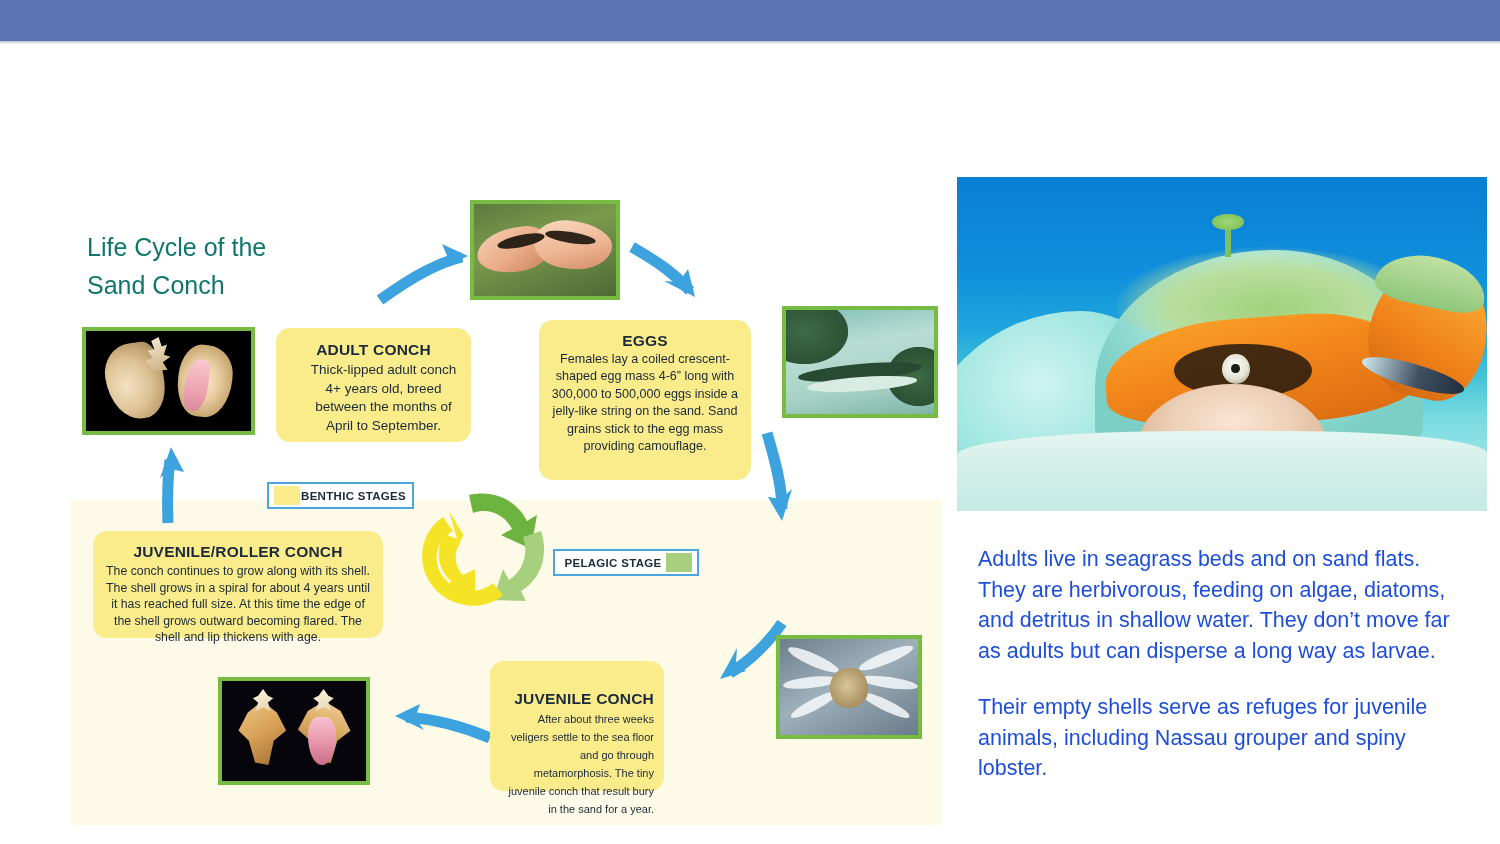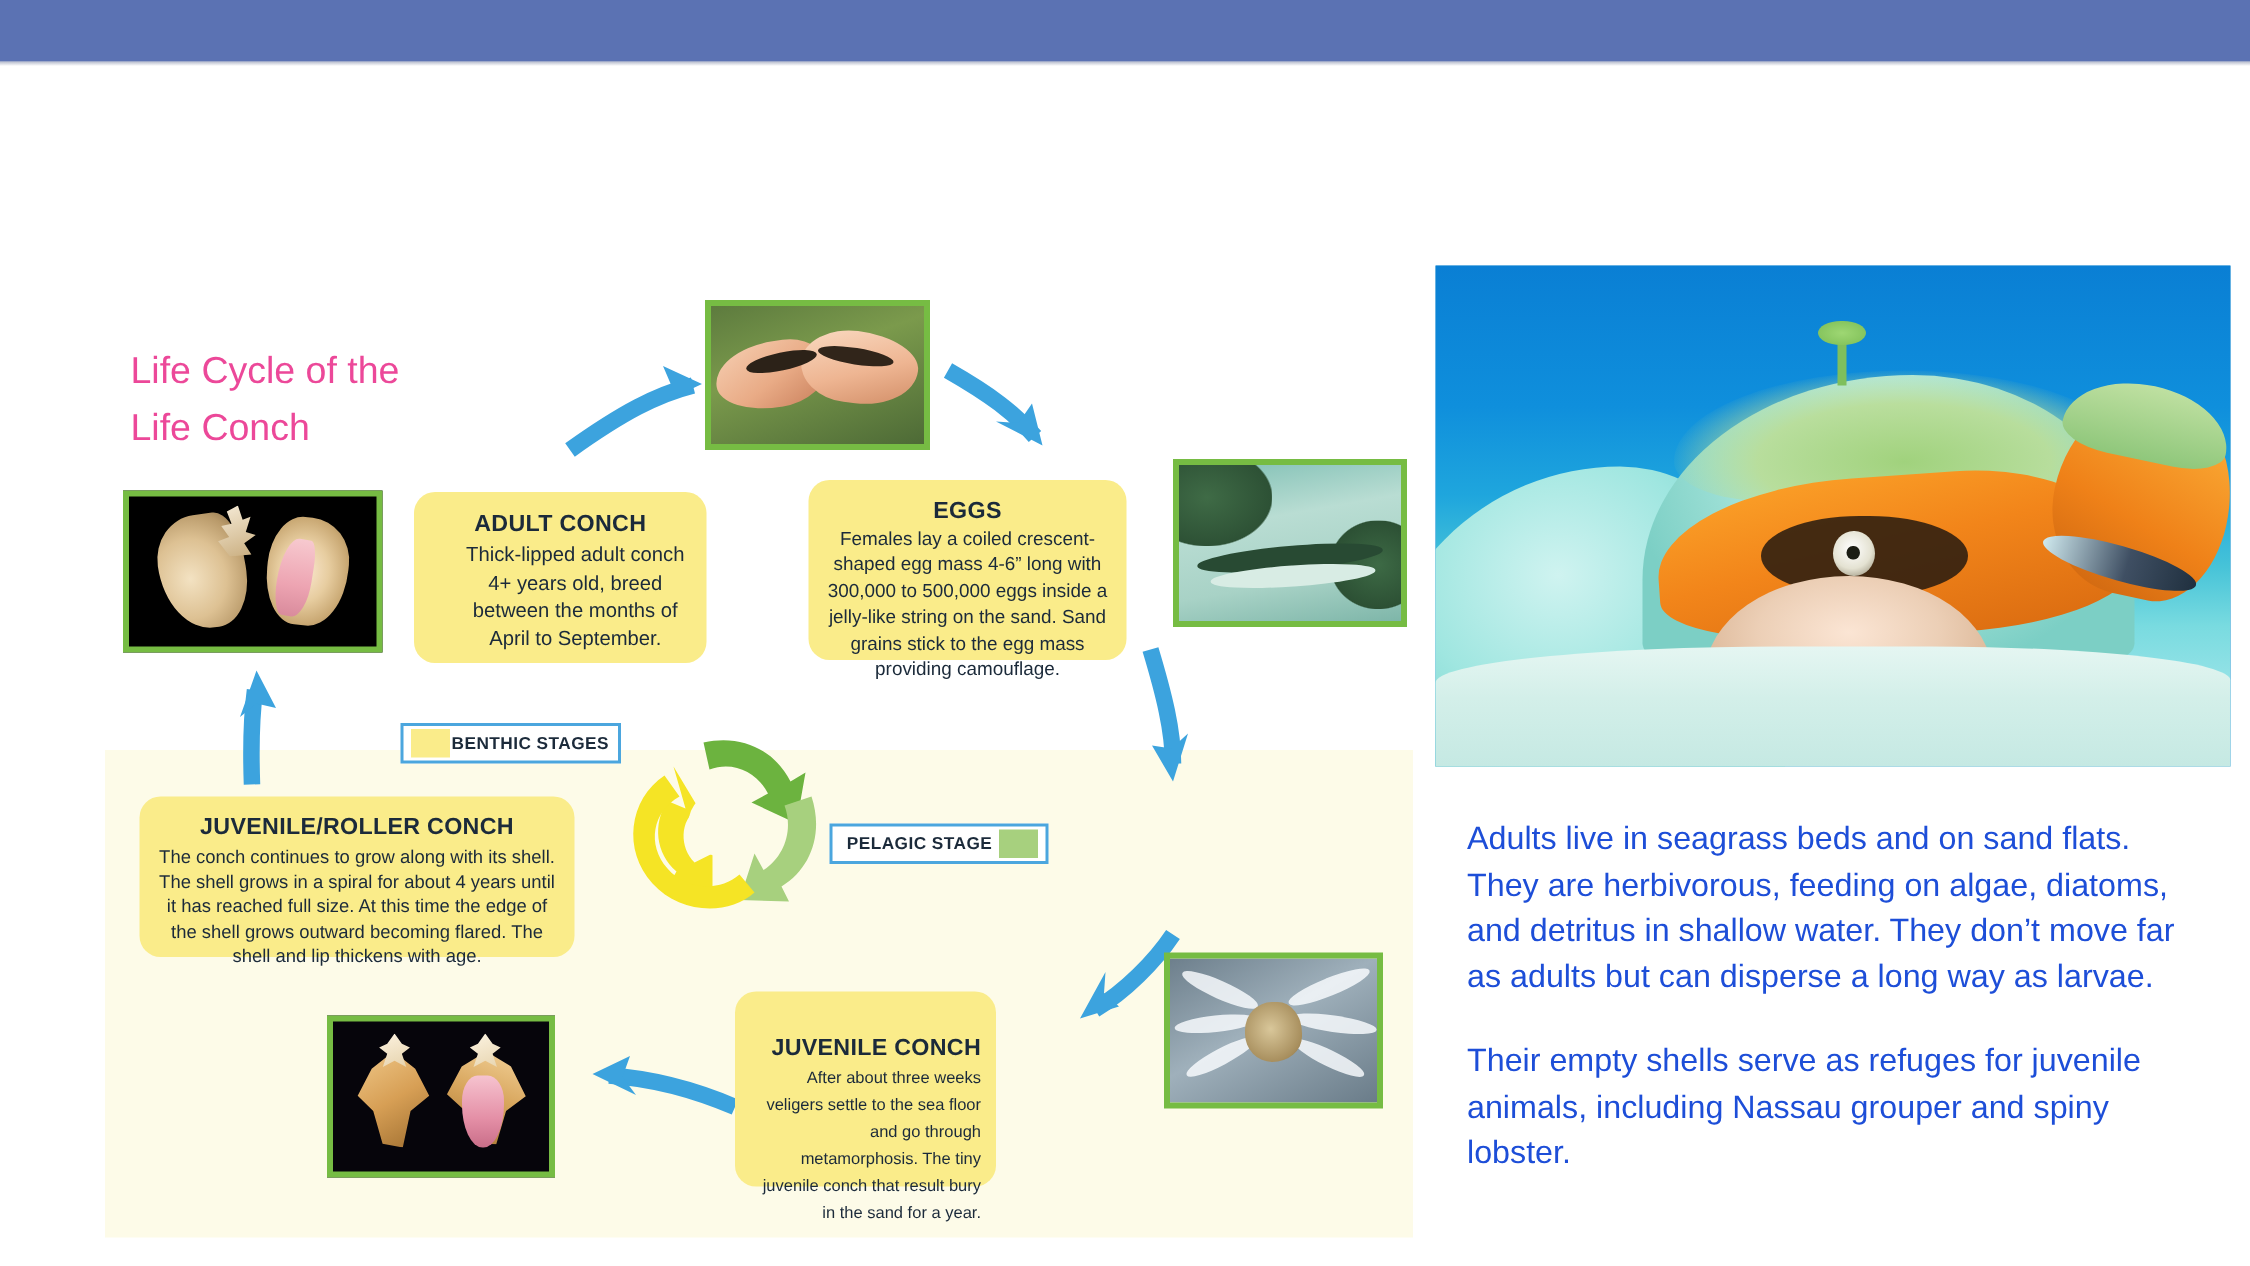--- a/index.html
+++ b/index.html
@@ -17,21 +17,21 @@
   
   .page-title{position:absolute;left:84px;top:95px;width:860px;
     font-size:55px;line-height:62px;color:#1F4E9C;font-weight:400;letter-spacing:-.5px;}
 
   
   .diagram{position:absolute;left:70px;top:175px;width:875px;height:650px;}
   .cream-panel{position:absolute;left:0px;top:325px;width:872px;height:325px;
     background:#FDFBE8;}
 
   .subtitle{position:absolute;left:17px;top:53px;width:250px;
-    font-size:25px;line-height:38px;color:#ec4899;font-weight:400;}
+    font-size:25px;line-height:38px;color:#0f766e;font-weight:400;}
 
   
   .frame{position:absolute;border:4px solid #76BC43;box-sizing:border-box;overflow:hidden;}
 
   
   .ph-adult{left:12px;top:152px;width:173px;height:108px;background:#000;}
   .ph-adult .shellA{position:absolute;left:12%;top:12%;width:35%;height:76%;
     background:radial-gradient(ellipse at 35% 55%,#f3e2c2 0%,#ddc193 45%,#b99a6a 75%,#7d6440 100%);
     border-radius:48% 30% 40% 55%/40% 50% 45% 60%;transform:rotate(-8deg);}
   .ph-adult .spikeA{position:absolute;left:36%;top:6%;width:16%;height:34%;
@@ -107,21 +107,21 @@
     text-align:center;color:#1B2A3A;}
   .box .bt{font-weight:bold;display:block;}
   .box .bb{display:block;}
   .box-yellow{background:#FAEC8A;}
   .box-green{background:#B5D78B;}
 
   .bx-adult{left:206px;top:153px;width:195px;height:114px;padding:11px 10px 0;}
   .bx-adult .bt{font-size:15.5px;line-height:22px;letter-spacing:.2px;}
   .bx-adult .bb{font-size:13.5px;line-height:18.5px;margin-left:20px;}
 
-  .bx-eggs{left:469px;top:145px;width:212px;height:120px;padding:10px 10px 0;}
+  .bx-eggs{left:469px;top:145px;width:212px;height:160px;padding:10px 10px 0;}
   .bx-eggs .bt{font-size:15.5px;line-height:21px;letter-spacing:.2px;}
   .bx-eggs .bb{font-size:12.6px;line-height:17.4px;}
 
   .bx-veliger{left:638px;top:342px;width:177px;height:93px;padding:10px 9px 0;}
   .bx-veliger .bt{font-size:15.5px;line-height:22px;letter-spacing:.2px;}
   .bx-veliger .bb{font-size:12.8px;line-height:17.4px;}
 
   .bx-roller{left:23px;top:356px;width:290px;height:107px;padding:10px 10px 0;}
   .bx-roller .bt{font-size:15.5px;line-height:22px;letter-spacing:.2px;}
   .bx-roller .bb{font-size:12.3px;line-height:16.6px;}
@@ -204,21 +204,21 @@
   <div class="topbar"></div>
   <div class="topbar-shadow"></div>
 
 
   <div class="diagram">
 
     <div class="cream-panel"></div>
 
     <div class="subtitle">
       <div>Life Cycle of the</div>
-      <div>Life Conch</div>
+      <div>Sand Conch</div>
     </div>
 
     <svg class="arrows" viewBox="0 0 875 650">
 
       <g>
         <path d="M310,125 C345,100 368,88 392,82" stroke="#3CA3DE" stroke-width="11" fill="none" stroke-linecap="butt"></path>
         <path d="M398,81 L372,69 L378,83 L368,95 Z" fill="#3CA3DE"></path>
       </g>
 
       <g>

